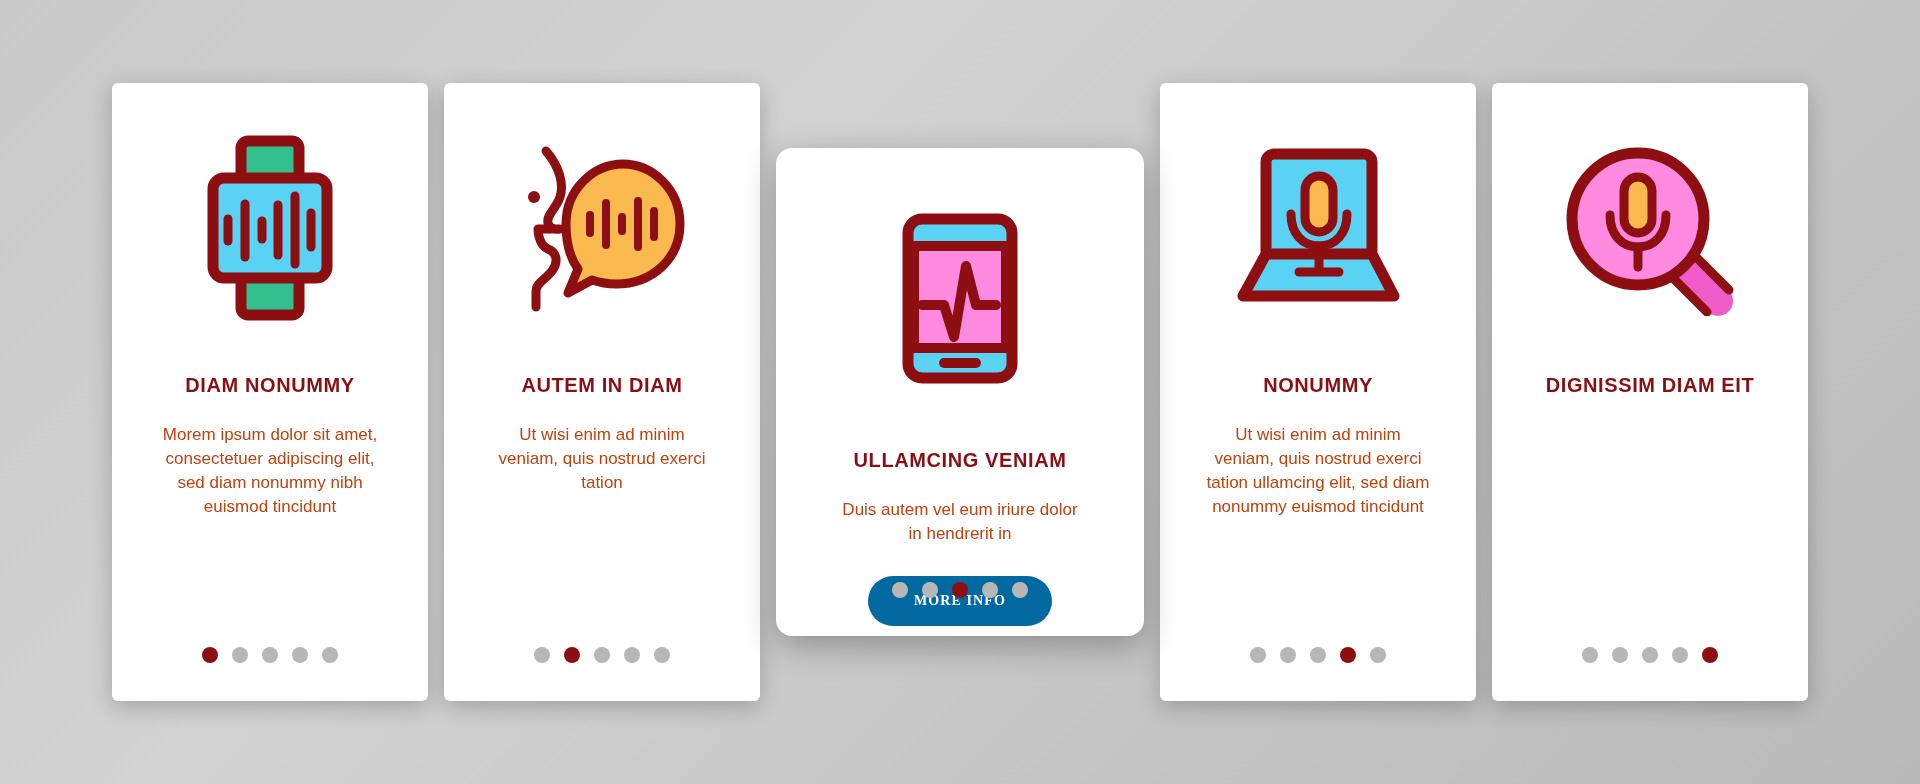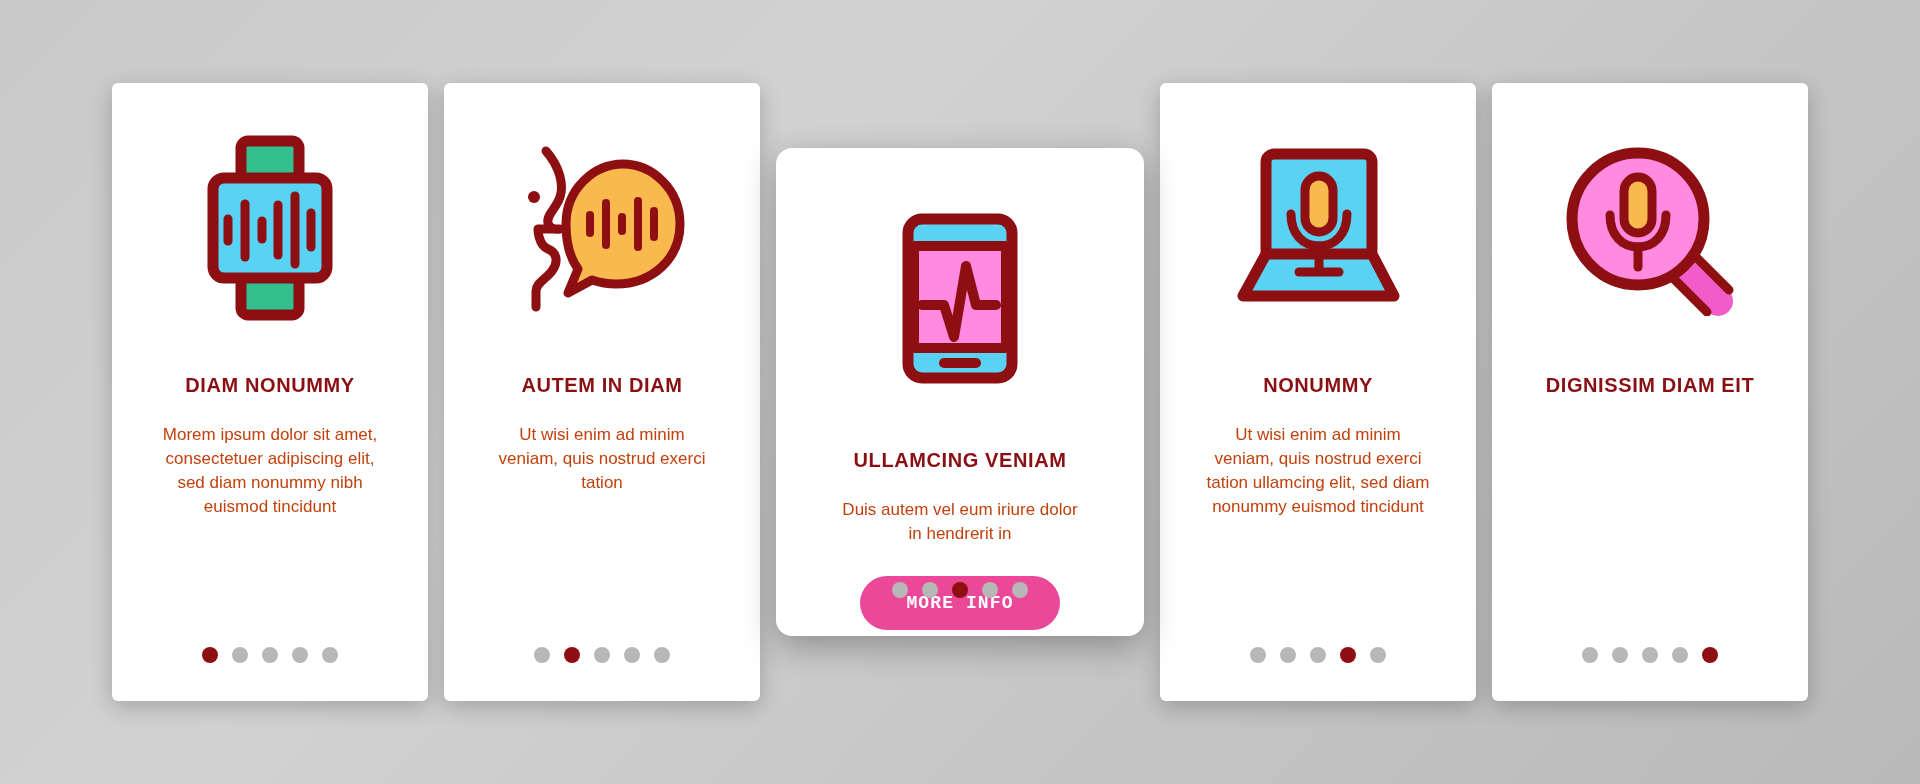--- a/index.html
+++ b/index.html
@@ -68,26 +68,26 @@
     text-align: center;
     padding: 0 44px;
     max-width: 270px;
   }
   .card.featured .card-desc {
     padding: 0 50px;
     max-width: 240px;
   }
   .cta-button {
     margin-top: 30px;
-    background: #ec4899;
+    background: #0369a1;
     color: #ffffff;
     border: none;
     border-radius: 30px;
-    font-family: Liberation Mono, monospace;
-    font-size: 18px;
+    font-family: Liberation Serif, serif;
+    font-size: 14px;
     font-weight: bold;
     letter-spacing: 1.1px;
     padding: 17px 46px;
     cursor: pointer;
   }
   .dots {
     position: absolute;
     bottom: 38px;
     left: 0;
     right: 0;

